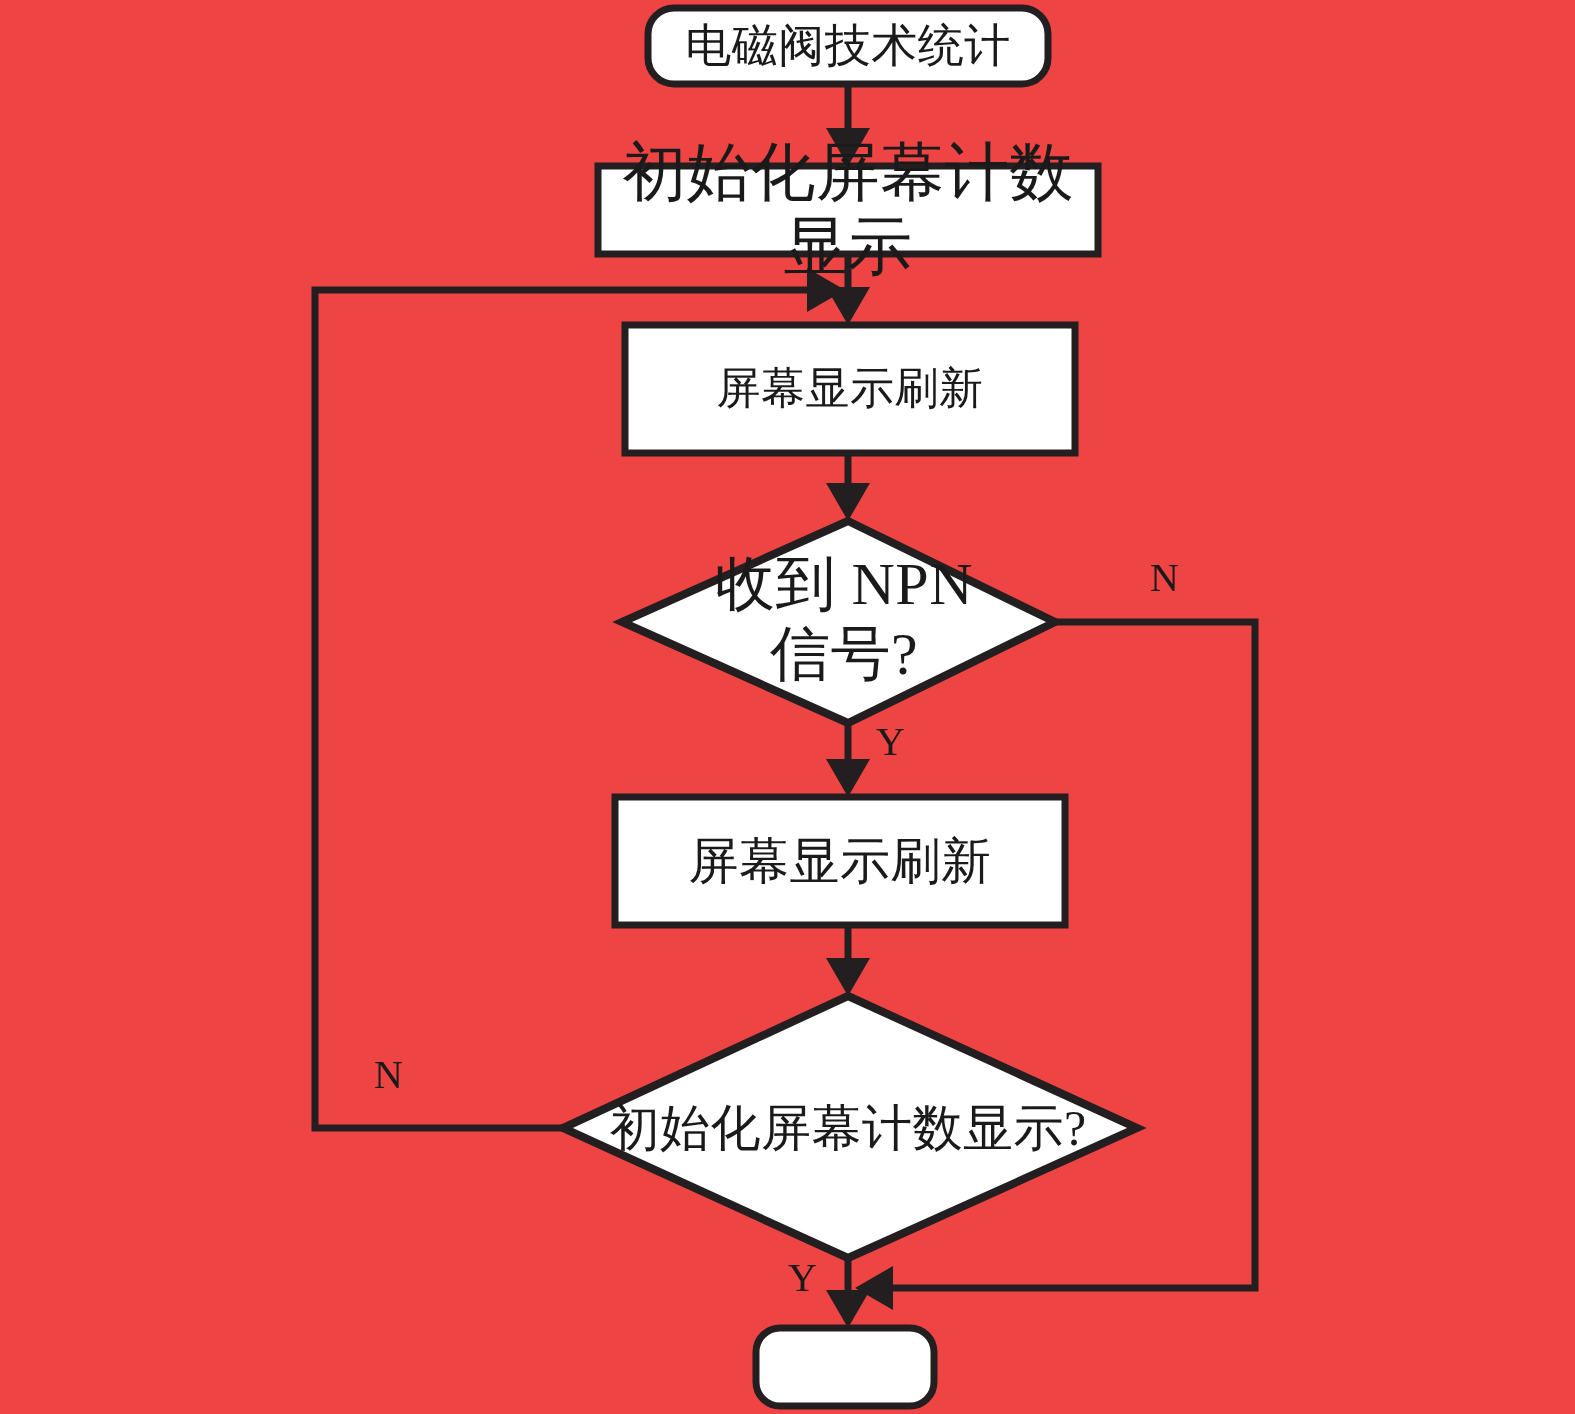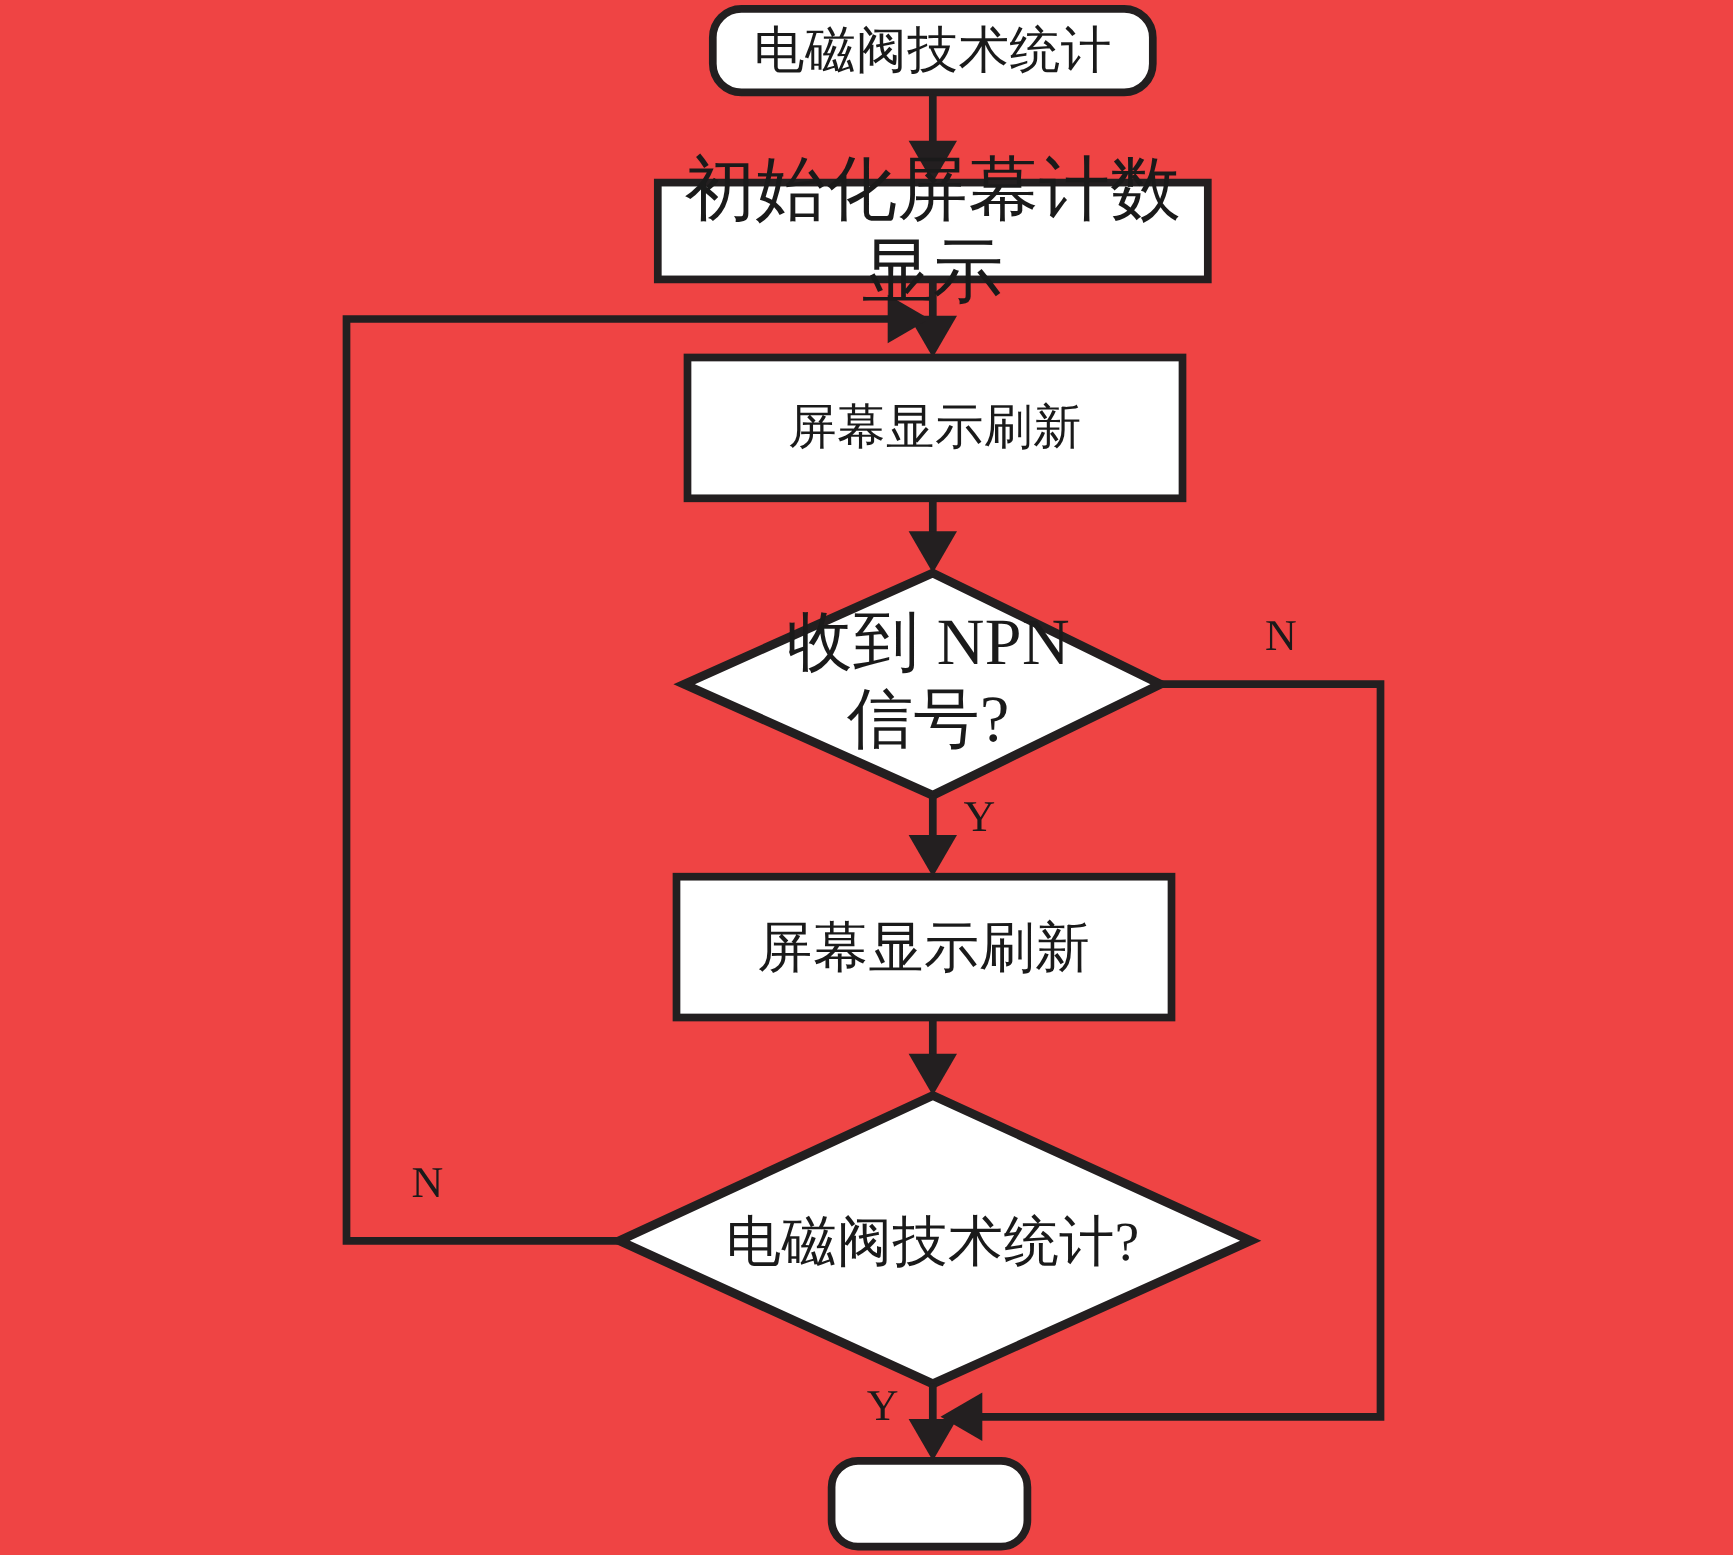--- a/index.html
+++ b/index.html
@@ -110,21 +110,21 @@
 
   <div class="node-label" style="left:598px; top:166px; width:500px; height:88px; font-size:64px;">初始化屏幕计数显示</div>
 
   <div class="node-label" style="left:625px; top:325px; width:450px; height:128px; font-size:44px;">屏幕显示刷新</div>
 
   <div class="node-label" style="left:656px; top:545px; width:376px; height:150px; font-size:60px;">收到 NPN
 信号?</div>
 
   <div class="node-label" style="left:615px; top:797px; width:450px; height:128px; font-size:50px;">屏幕显示刷新</div>
 
-  <div class="node-label" style="left:598px; top:1068px; width:500px; height:120px; font-size:50px;">电磁阀技术统计?</div>
+  <div class="node-label" style="left:598px; top:1068px; width:500px; height:120px; font-size:50px;">初始化屏幕计数显示?</div>
 
 
   <div class="edge-label" style="left:1150px; top:558px;">N</div>
 
   <div class="edge-label" style="left:876px; top:722px;">Y</div>
 
   <div class="edge-label" style="left:374px; top:1055px;">N</div>
 
   <div class="edge-label" style="left:788px; top:1258px;">Y</div>
 

